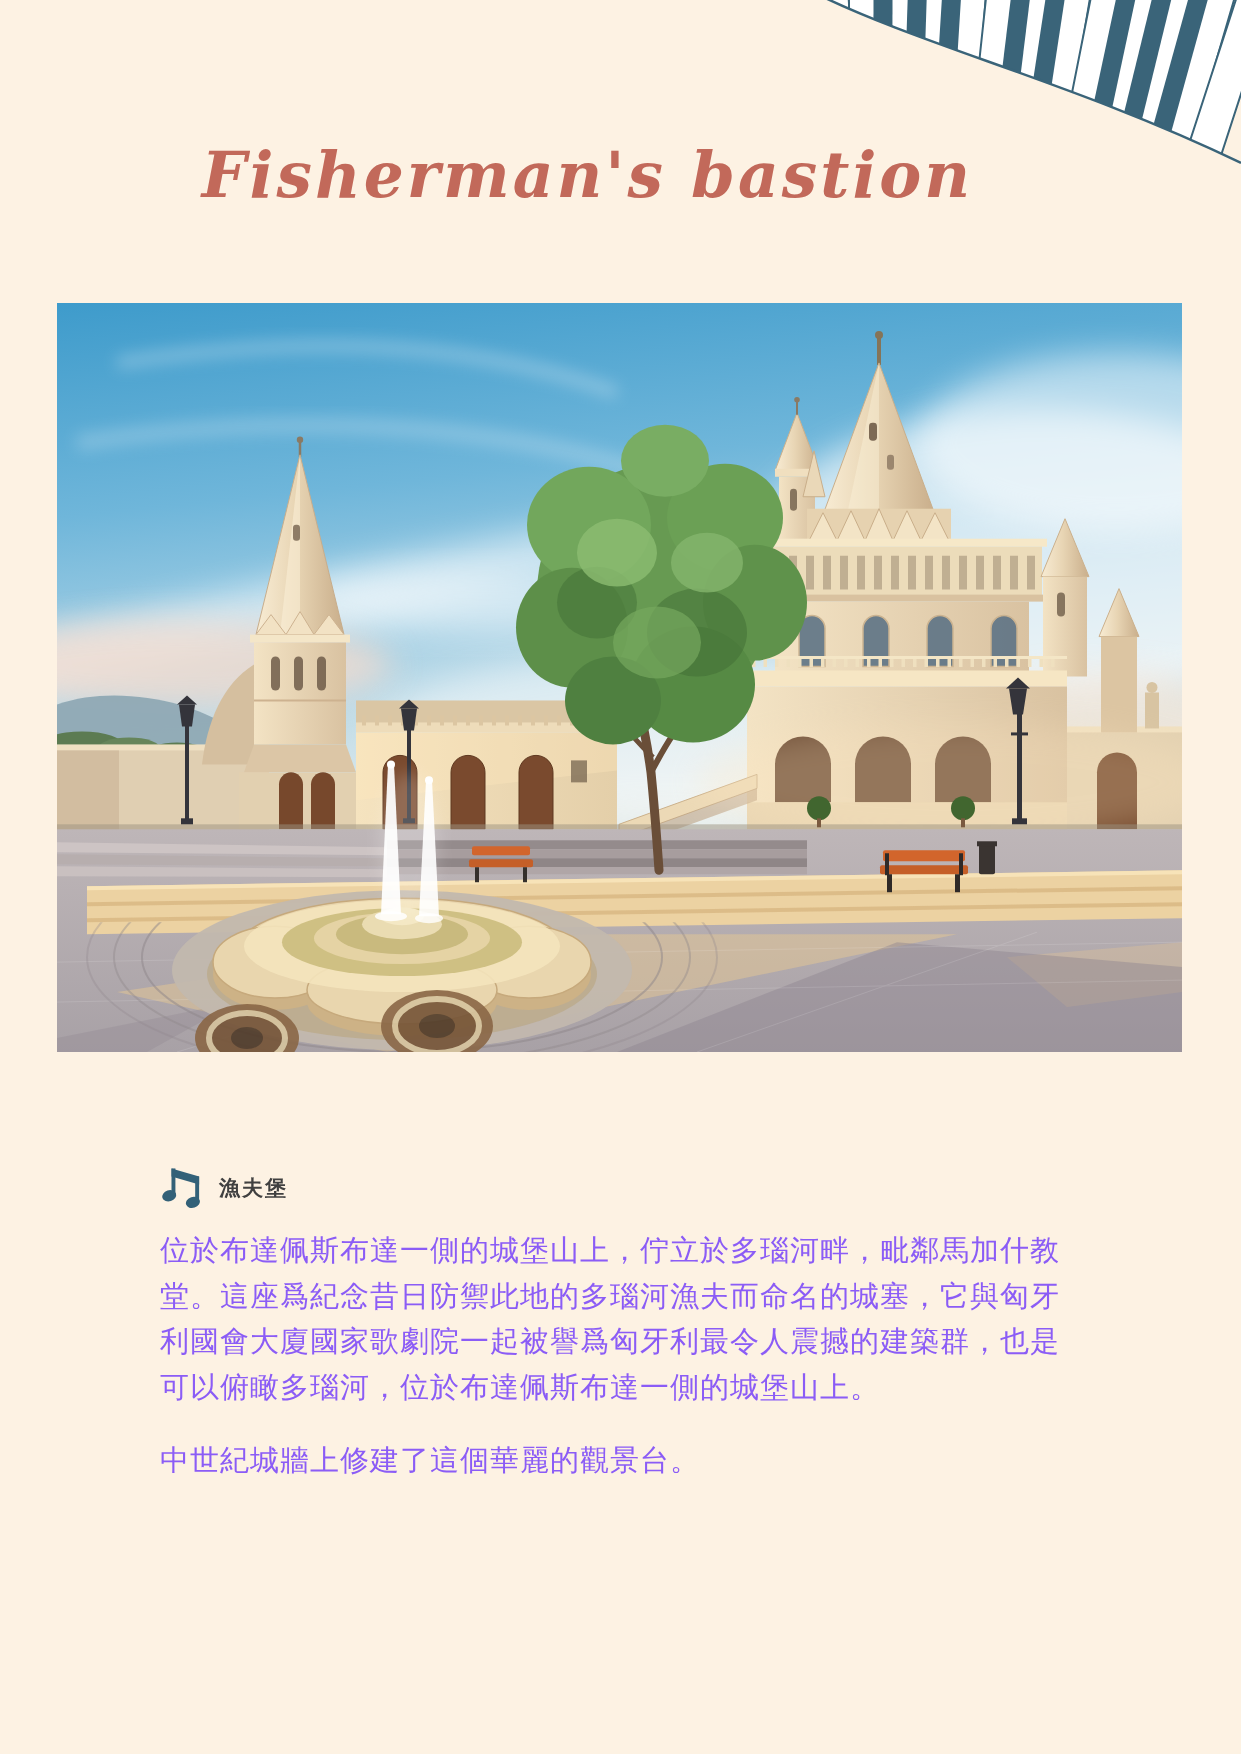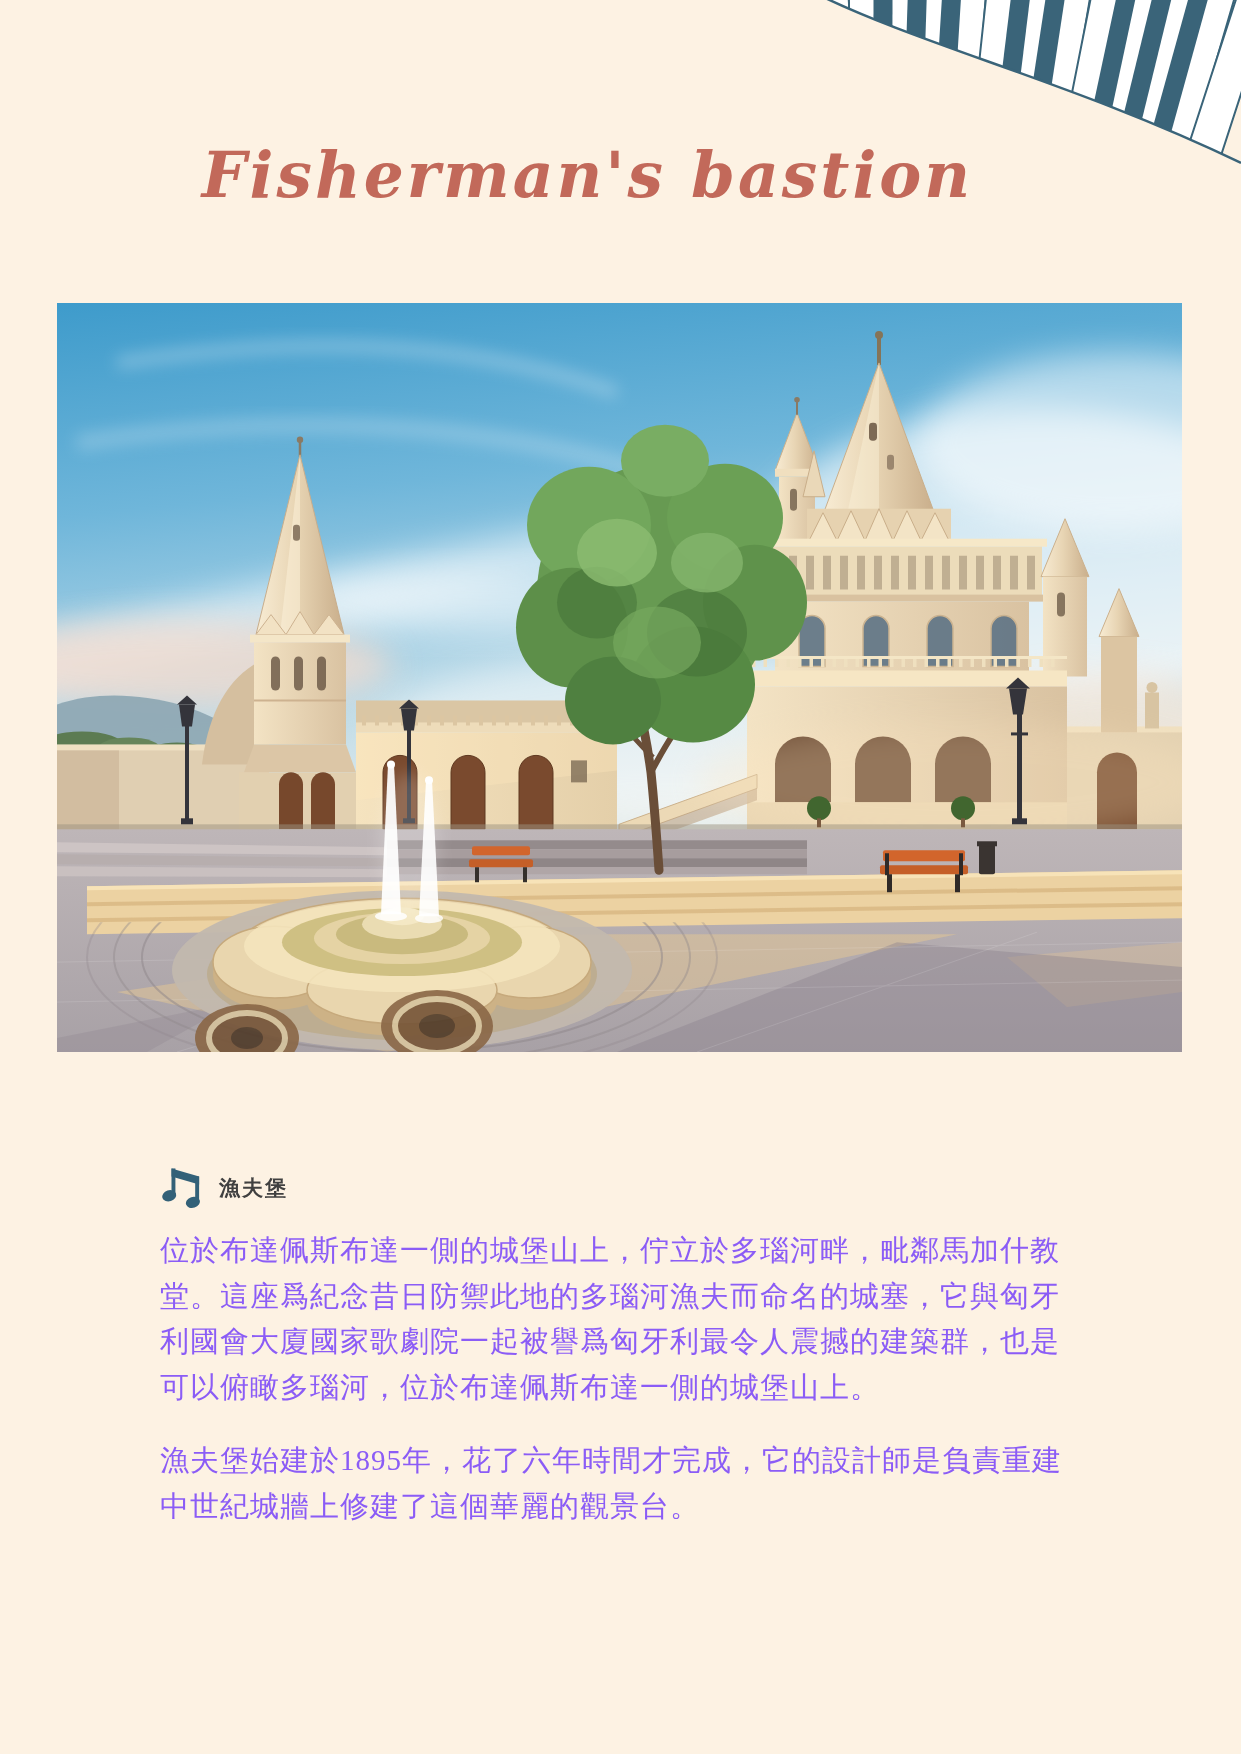--- a/index.html
+++ b/index.html
@@ -363,18 +363,17 @@
     </div>
 
     <div class="para">
       <div class="bodyline">位於布達佩斯布達一側的城堡山上，佇立於多瑙河畔，毗鄰馬加什教</div>
       <div class="bodyline">堂。這座爲紀念昔日防禦此地的多瑙河漁夫而命名的城塞，它與匈牙</div>
       <div class="bodyline">利國會大廈國家歌劇院一起被譽爲匈牙利最令人震撼的建築群，也是</div>
       <div class="bodyline">可以俯瞰多瑙河，位於布達佩斯布達一側的城堡山上。</div>
     </div>
 
     <div class="para second">
-      <div class="bodyline">漁夫堡始建於1895年，花了六年時間才完成，它的設計師是負責重建</div>
       <div class="bodyline">中世紀城牆上修建了這個華麗的觀景台。</div>
     </div>
   </div>
 
 </div>
 
 </body></html>

